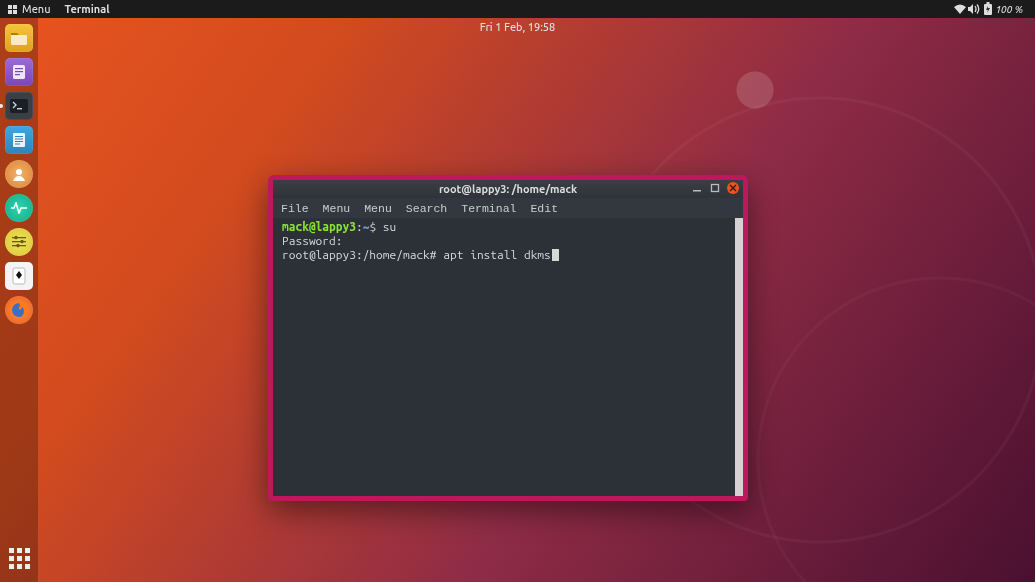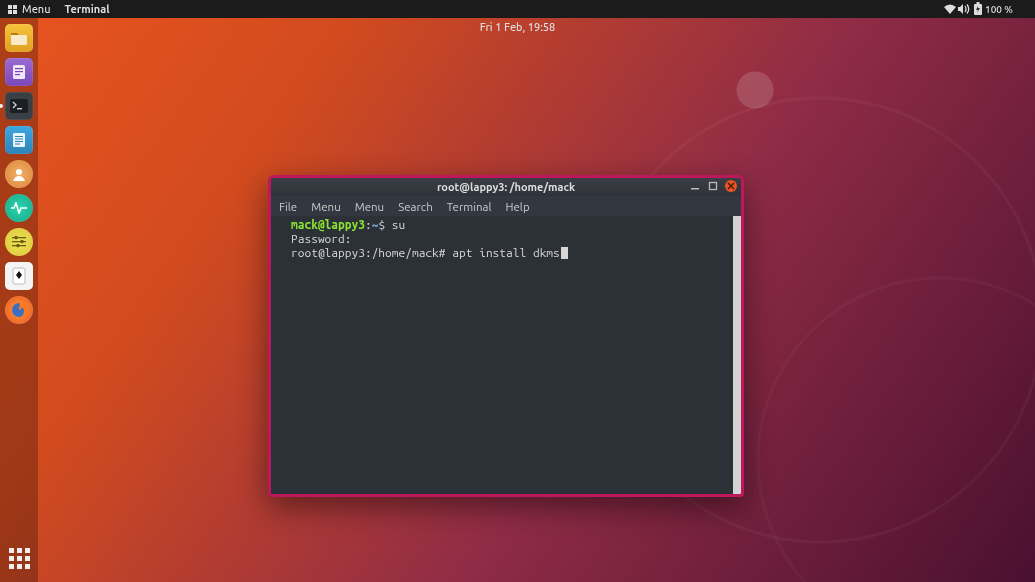--- a/index.html
+++ b/index.html
@@ -12,42 +12,42 @@
       radial-gradient(circle at 940px 460px, transparent 0 180px, rgba(255,255,255,.03) 181px 183px, transparent 184px),
       linear-gradient(125deg,#e95420 0%,#d24b1e 25%,#902c46 60%,#4a1030 100%);
   }
   
   #top-panel{position:absolute;top:0;left:0;right:0;height:18px;background:#1b1b1b;display:flex;align-items:center;color:#ddd;font-size:11px;font-weight:500;}
   #top-panel .left{display:flex;align-items:center;gap:14px;padding-left:8px;}
   #top-panel .menu-btn{display:flex;align-items:center;gap:5px;cursor:pointer;}
   #top-panel .grid-icon{display:grid;grid-template:repeat(2,4px)/repeat(2,4px);gap:1px;}
   #top-panel .grid-icon span{background:#ddd;width:4px;height:4px;}
   #top-panel .center{position:absolute;left:50%;transform:translateX(-50%);margin-top:36px;}
-  #top-panel .right{margin-left:auto;display:flex;align-items:center;padding-right:22px;}
+  #top-panel .right{margin-left:auto;display:flex;align-items:center;padding-right:12px;font-style:italic;}
   #top-panel .ico{display:inline-flex;align-items:center;justify-content:center;width:14px;height:14px;}
   #top-panel svg{display:block;}
   #top-panel .batt{font-size:10px;}
   
   #dock{position:absolute;top:18px;left:0;bottom:0;width:38px;background:rgba(0,0,0,.25);display:flex;flex-direction:column;align-items:center;padding-top:6px;gap:6px;}
   .dock-item{width:28px;height:28px;border-radius:5px;display:flex;align-items:center;justify-content:center;box-shadow:inset 0 0 0 1px rgba(255,255,255,.08);position:relative;}
   .dock-item.active::before{content:"";position:absolute;left:-6px;top:50%;width:4px;height:4px;background:#eee;border-radius:50%;transform:translateY(-50%);}
   .dock-item svg{display:block;}
   #dock .spacer{flex:1;}
   #show-apps{width:28px;height:28px;margin-bottom:10px;display:grid;grid-template:repeat(3,5px)/repeat(3,5px);gap:3px;align-content:center;justify-content:center;cursor:pointer;}
   #show-apps span{width:5px;height:5px;background:#eee;}
   
-  #term-win{position:absolute;left:268px;top:175px;width:470px;height:316px;background:#2c3037;border:3px solid #be185d;border-radius:6px 6px 4px 4px;box-shadow:0 10px 30px rgba(0,0,0,.45);display:flex;flex-direction:column;overflow:hidden;}
+  #term-win{position:absolute;left:268px;top:175px;width:470px;height:316px;background:#2c3037;border:5px solid #be185d;border-radius:6px 6px 4px 4px;box-shadow:0 10px 30px rgba(0,0,0,.45);display:flex;flex-direction:column;overflow:hidden;}
   #term-titlebar{height:18px;background:linear-gradient(#3a3e45,#2f3339);display:flex;align-items:center;justify-content:center;position:relative;font-size:11px;font-weight:600;color:#ddd;}
   #term-titlebar .controls{position:absolute;right:4px;top:2px;display:flex;gap:6px;align-items:center;}
   .tb-btn{width:12px;height:12px;border-radius:50%;display:flex;align-items:center;justify-content:center;font-size:9px;color:#ccc;cursor:pointer;}
   .tb-btn.min,.tb-btn.max{background:transparent;}
   .tb-btn.close{background:#e95420;color:#3a1a0f;}
-  #term-menubar{height:20px;background:#33373f;display:flex;align-items:center;gap:14px;padding:0 8px;font-size:11.5px;color:#ccc;}
+  #term-menubar{height:20px;background:#33373f;display:flex;align-items:center;gap:14px;padding:0 8px;font-size:11.5px;color:#ccc;font-family:Liberation Mono, monospace;}
   #term-menubar span{cursor:pointer;}
-  #term-body{flex:1;background:#2c3037;position:relative;font-family:"Ubuntu Mono","DejaVu Sans Mono",Menlo,monospace;font-size:12px;line-height:14px;color:#d7d7d7;padding:2px 4px 2px 20px;white-space:pre;}
+  #term-body{flex:1;background:#2c3037;position:relative;font-family:"Ubuntu Mono","DejaVu Sans Mono",Menlo,monospace;font-size:12px;line-height:14px;color:#d7d7d7;padding:2px 4px 2px 9px;white-space:pre;}
   #term-body .scroll{position:absolute;right:0;top:0;bottom:0;width:8px;background:#d3d3d3;}
   .p-user{color:#8ae234;font-weight:bold;}
   .p-path{color:#729fcf;font-weight:bold;}
   .p-sym{color:#d7d7d7;}
   .cursor{display:inline-block;width:7px;height:12px;background:#d7d7d7;vertical-align:text-bottom;margin-left:1px;}
 </style>
 </head>
 <body>
 
 <div id="desktop"></div>
@@ -187,20 +187,20 @@
           </svg>
       </div>
     </div>
   </div>
   <div id="term-menubar">
     <span>File</span>
     <span>Menu</span>
     <span>Menu</span>
     <span>Search</span>
     <span>Terminal</span>
-    <span>Help</span>
+    <span>Edit</span>
   </div>
   <div id="term-body"><span class="p-user">mack@lappy3</span><span class="p-sym">:</span><span class="p-path">~</span><span class="p-sym">$ </span><span>su</span>
 <span>Password:</span>
 <span>root@lappy3:/home/mack# </span><span>apt install dkms</span><span class="cursor"></span>
     <div class="scroll"></div>
   </div>
 </div>
 
 </body></html>

